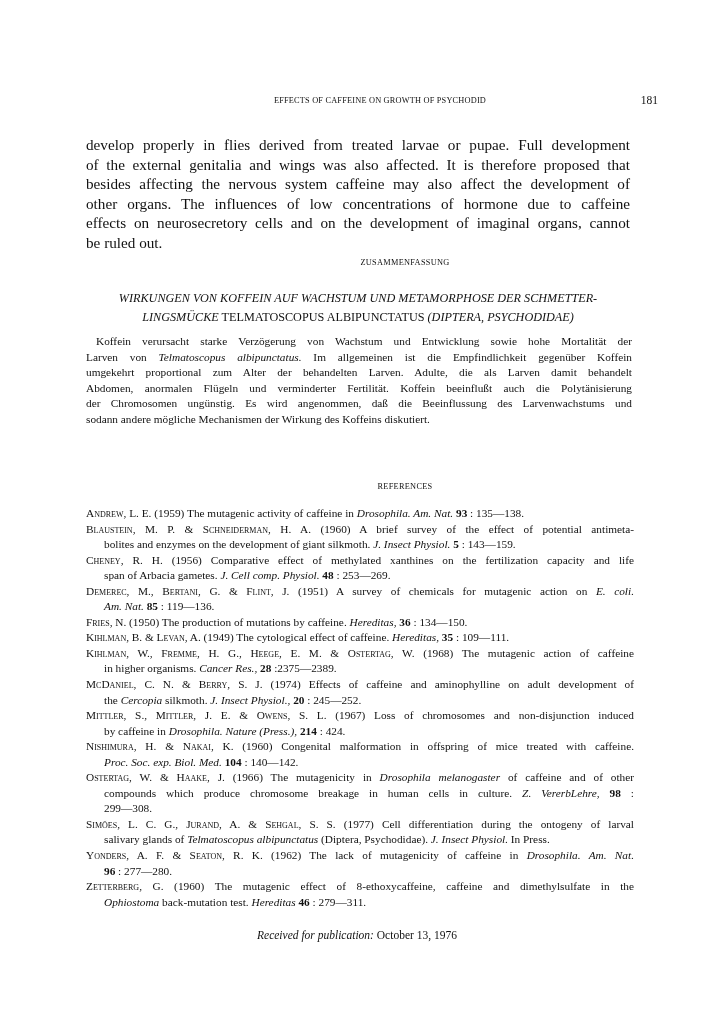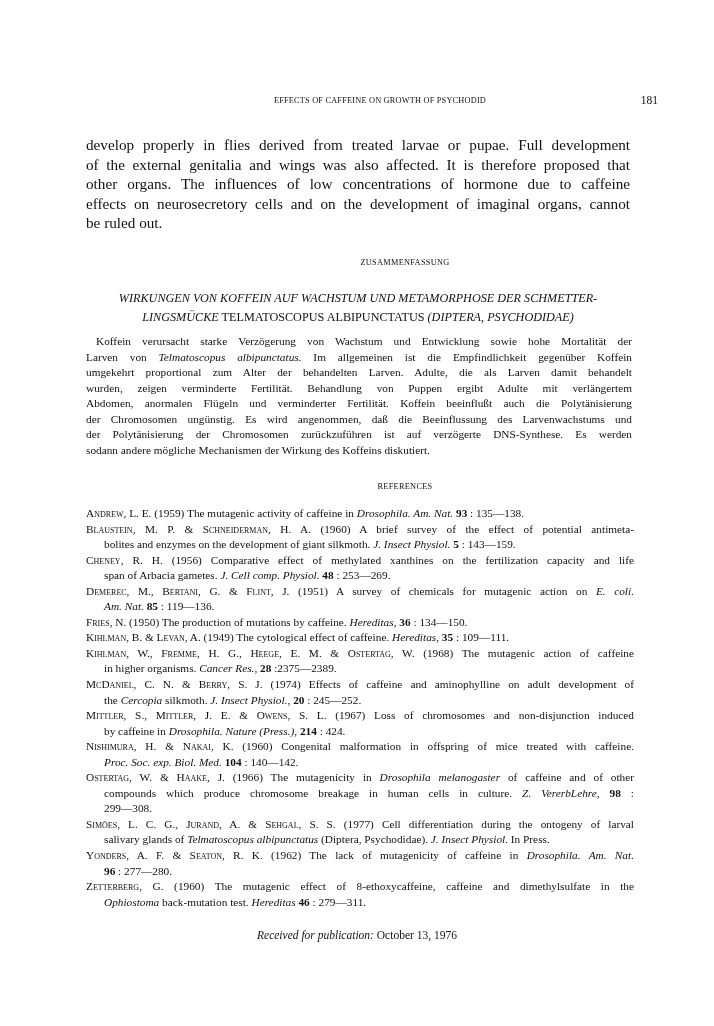--- a/index.html
+++ b/index.html
@@ -36,40 +36,39 @@
 <div class="page">
 
   <div class="running-head">
     <span class="running-title">EFFECTS OF CAFFEINE ON GROWTH OF PSYCHODID</span>
     <span class="page-num">181</span>
   </div>
 
   <div class="body-para">
     <span class="ln">develop properly in flies derived from treated larvae or pupae. Full development</span>
     <span class="ln">of the external genitalia and wings was also affected. It is therefore proposed that</span>
+    <span class="ln">besides affecting the nervous system caffeine may also affect the development of</span>
     <span class="ln">other organs. The influences of low concentrations of hormone due to caffeine</span>
     <span class="ln">effects on neurosecretory cells and on the development of imaginal organs, cannot</span>
     <span class="ln last">be ruled out.</span>
   </div>
 
   <div class="sec-head zus">ZUSAMMENFASSUNG</div>
 
   <div class="ger-title">
     <i>WIRKUNGEN VON KOFFEIN AUF WACHSTUM UND METAMORPHOSE DER SCHMETTER-</i><br>
     <i>LINGSMÜCKE</i><span> TELMATOSCOPUS ALBIPUNCTATUS </span><i>(DIPTERA, PSYCHODIDAE)</i>
   </div>
 
   <div class="ger-para">
     <span class="ln first"><span>Koffein verursacht starke Verzögerung von Wachstum und Entwicklung sowie hohe Mortalität der</span></span>
     <span class="ln"><span>Larven von </span><i>Telmatoscopus albipunctatus.</i><span> Im allgemeinen ist die Empfindlichkeit gegenüber Koffein</span></span>
     <span class="ln"><span>umgekehrt proportional zum Alter der behandelten Larven. Adulte, die als Larven damit behandelt</span></span>
-    <span class="ln"><span>wurden, zeigen verminderte Fertilität. Behandlung von Puppen ergibt Adulte mit verlängertem</span></span>
     <span class="ln"><span>Abdomen, anormalen Flügeln und verminderter Fertilität. Koffein beeinflußt auch die Polytänisierung</span></span>
     <span class="ln"><span>der Chromosomen ungünstig. Es wird angenommen, daß die Beeinflussung des Larvenwachstums und</span></span>
-    <span class="ln"><span>der Polytänisierung der Chromosomen zurückzuführen ist auf verzögerte DNS-Synthese. Es werden</span></span>
     <span class="ln last"><span>sodann andere mögliche Mechanismen der Wirkung des Koffeins diskutiert.</span></span>
   </div>
 
   <div class="sec-head refs-head">REFERENCES</div>
 
   <div class="refs" id="refs">
       <div class="ref">
         <span class="ln last"><span class="sc">Andrew</span><span>, L. E. (1959) The mutagenic activity of caffeine in </span><i>Drosophila. Am. Nat.</i><span> </span><b>93</b><span> : 135—138.</span></span>
       </div>
       <div class="ref">

